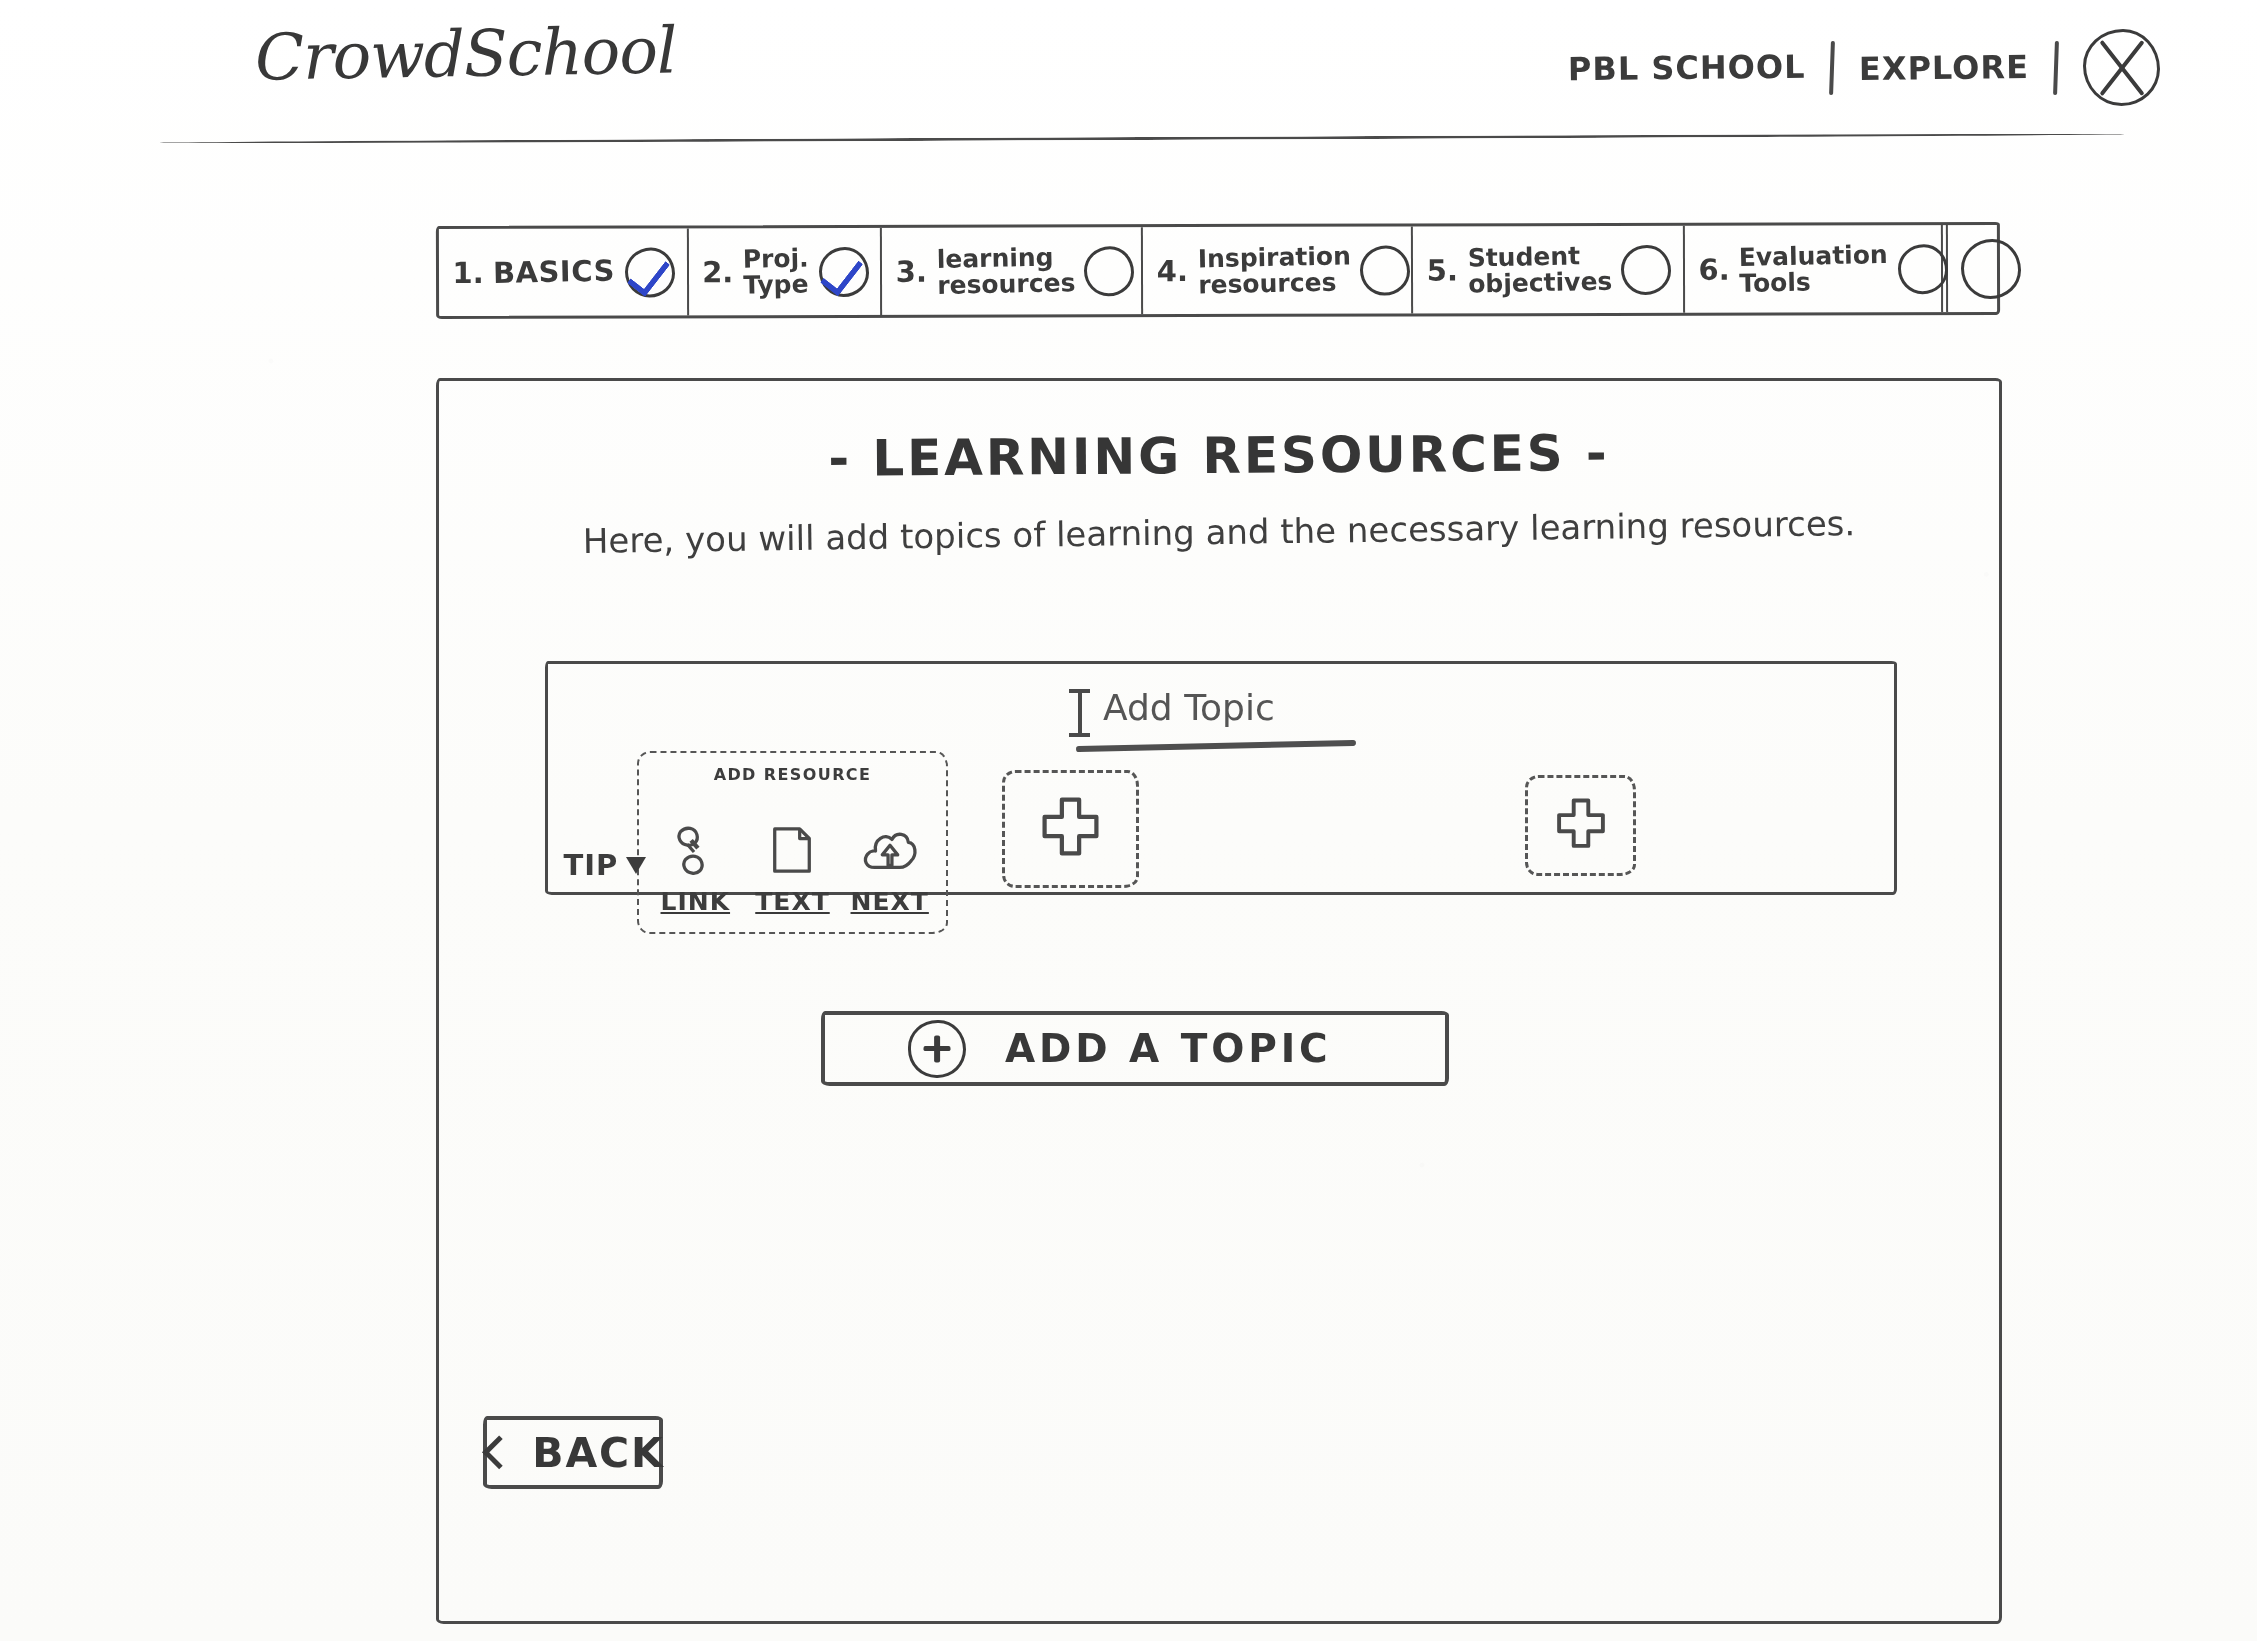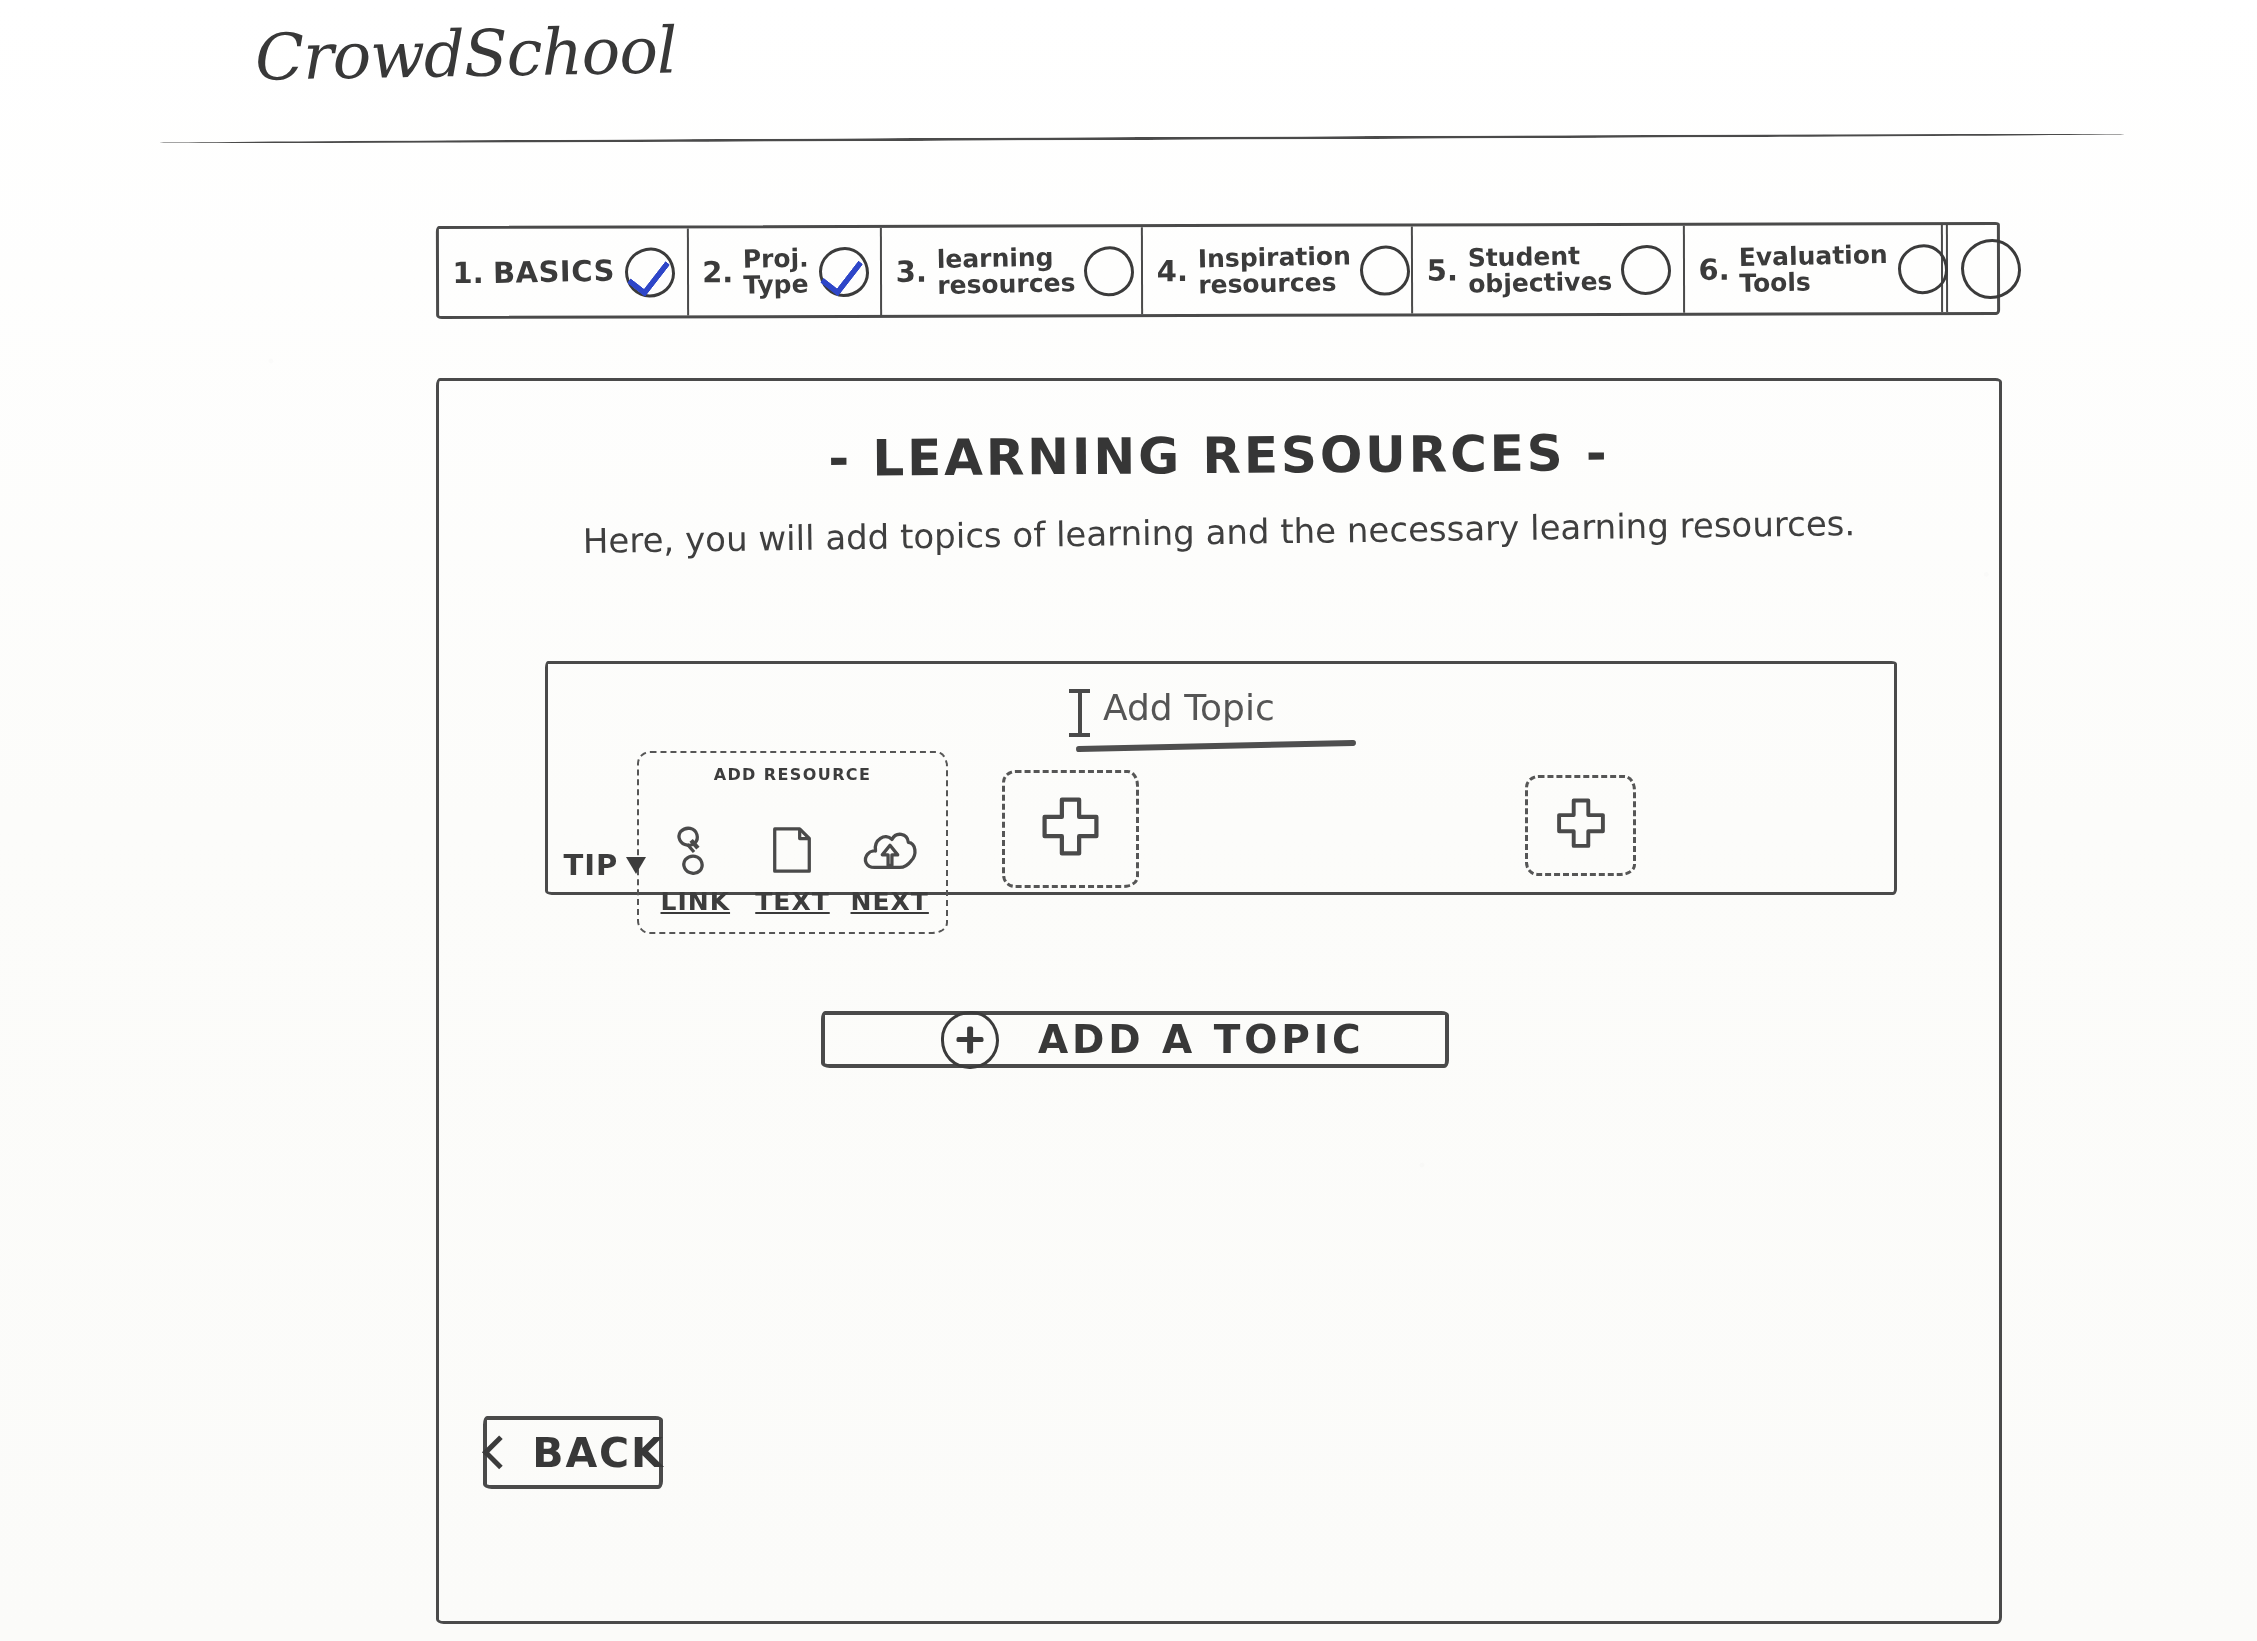--- a/index.html
+++ b/index.html
@@ -303,28 +303,28 @@
     width: 0; height: 0;
     border-left: 10.6px solid transparent;
     border-right: 10.6px solid transparent;
     border-top: 17.4px solid #3d3d3d;
   }
 
   
   #add-topic-button {
     position: absolute;
     left: 382px; top: 630px;
-    width: 628px; height: 57px;
+    width: 628px; height: 75px;
     border: 4.8px solid #4a4a4a;
     border-radius: 3.9px 7.7px 4.8px 8.7px / 8.7px 3.9px 7.7px 4.8px;
     box-sizing: border-box;
     display: flex;
     align-items: center;
     gap: 39px;
-    padding-left: 116px;
+    padding-left: 83px;
     cursor: pointer;
   }
   .circle-plus {
     position: relative;
     width: 52px; height: 52px;
     border: 3.9px solid #3b3b3b;
     border-radius: 52% 48% 50% 50% / 48% 52% 50% 50%;
     flex: 0 0 auto;
   }
   .circle-plus::before, .circle-plus::after {
@@ -371,20 +371,27 @@
   }
   .chev.left  { transform: rotate(-135deg); }
   .chev.right { transform: rotate(45deg); }
 </style>
 </head>
 <body>
 
 <div id="header">
   <div id="logo">CrowdSchool</div>
 
+  <div id="header-nav">
+    <div class="nav-link">PBL SCHOOL</div>
+    <div class="nav-sep"></div>
+    <div class="nav-link">EXPLORE</div>
+    <div class="nav-sep"></div>
+    <div class="avatar-x"></div>
+  </div>
 
   <div id="header-rule"></div>
 </div>
 
 <div id="steps-bar">
 
   <div class="step" style="width:263px">
     <span class="step-num">1.</span>
     <span class="step-label caps">BASICS</span>
     <span class="step-mark checked"></span>

